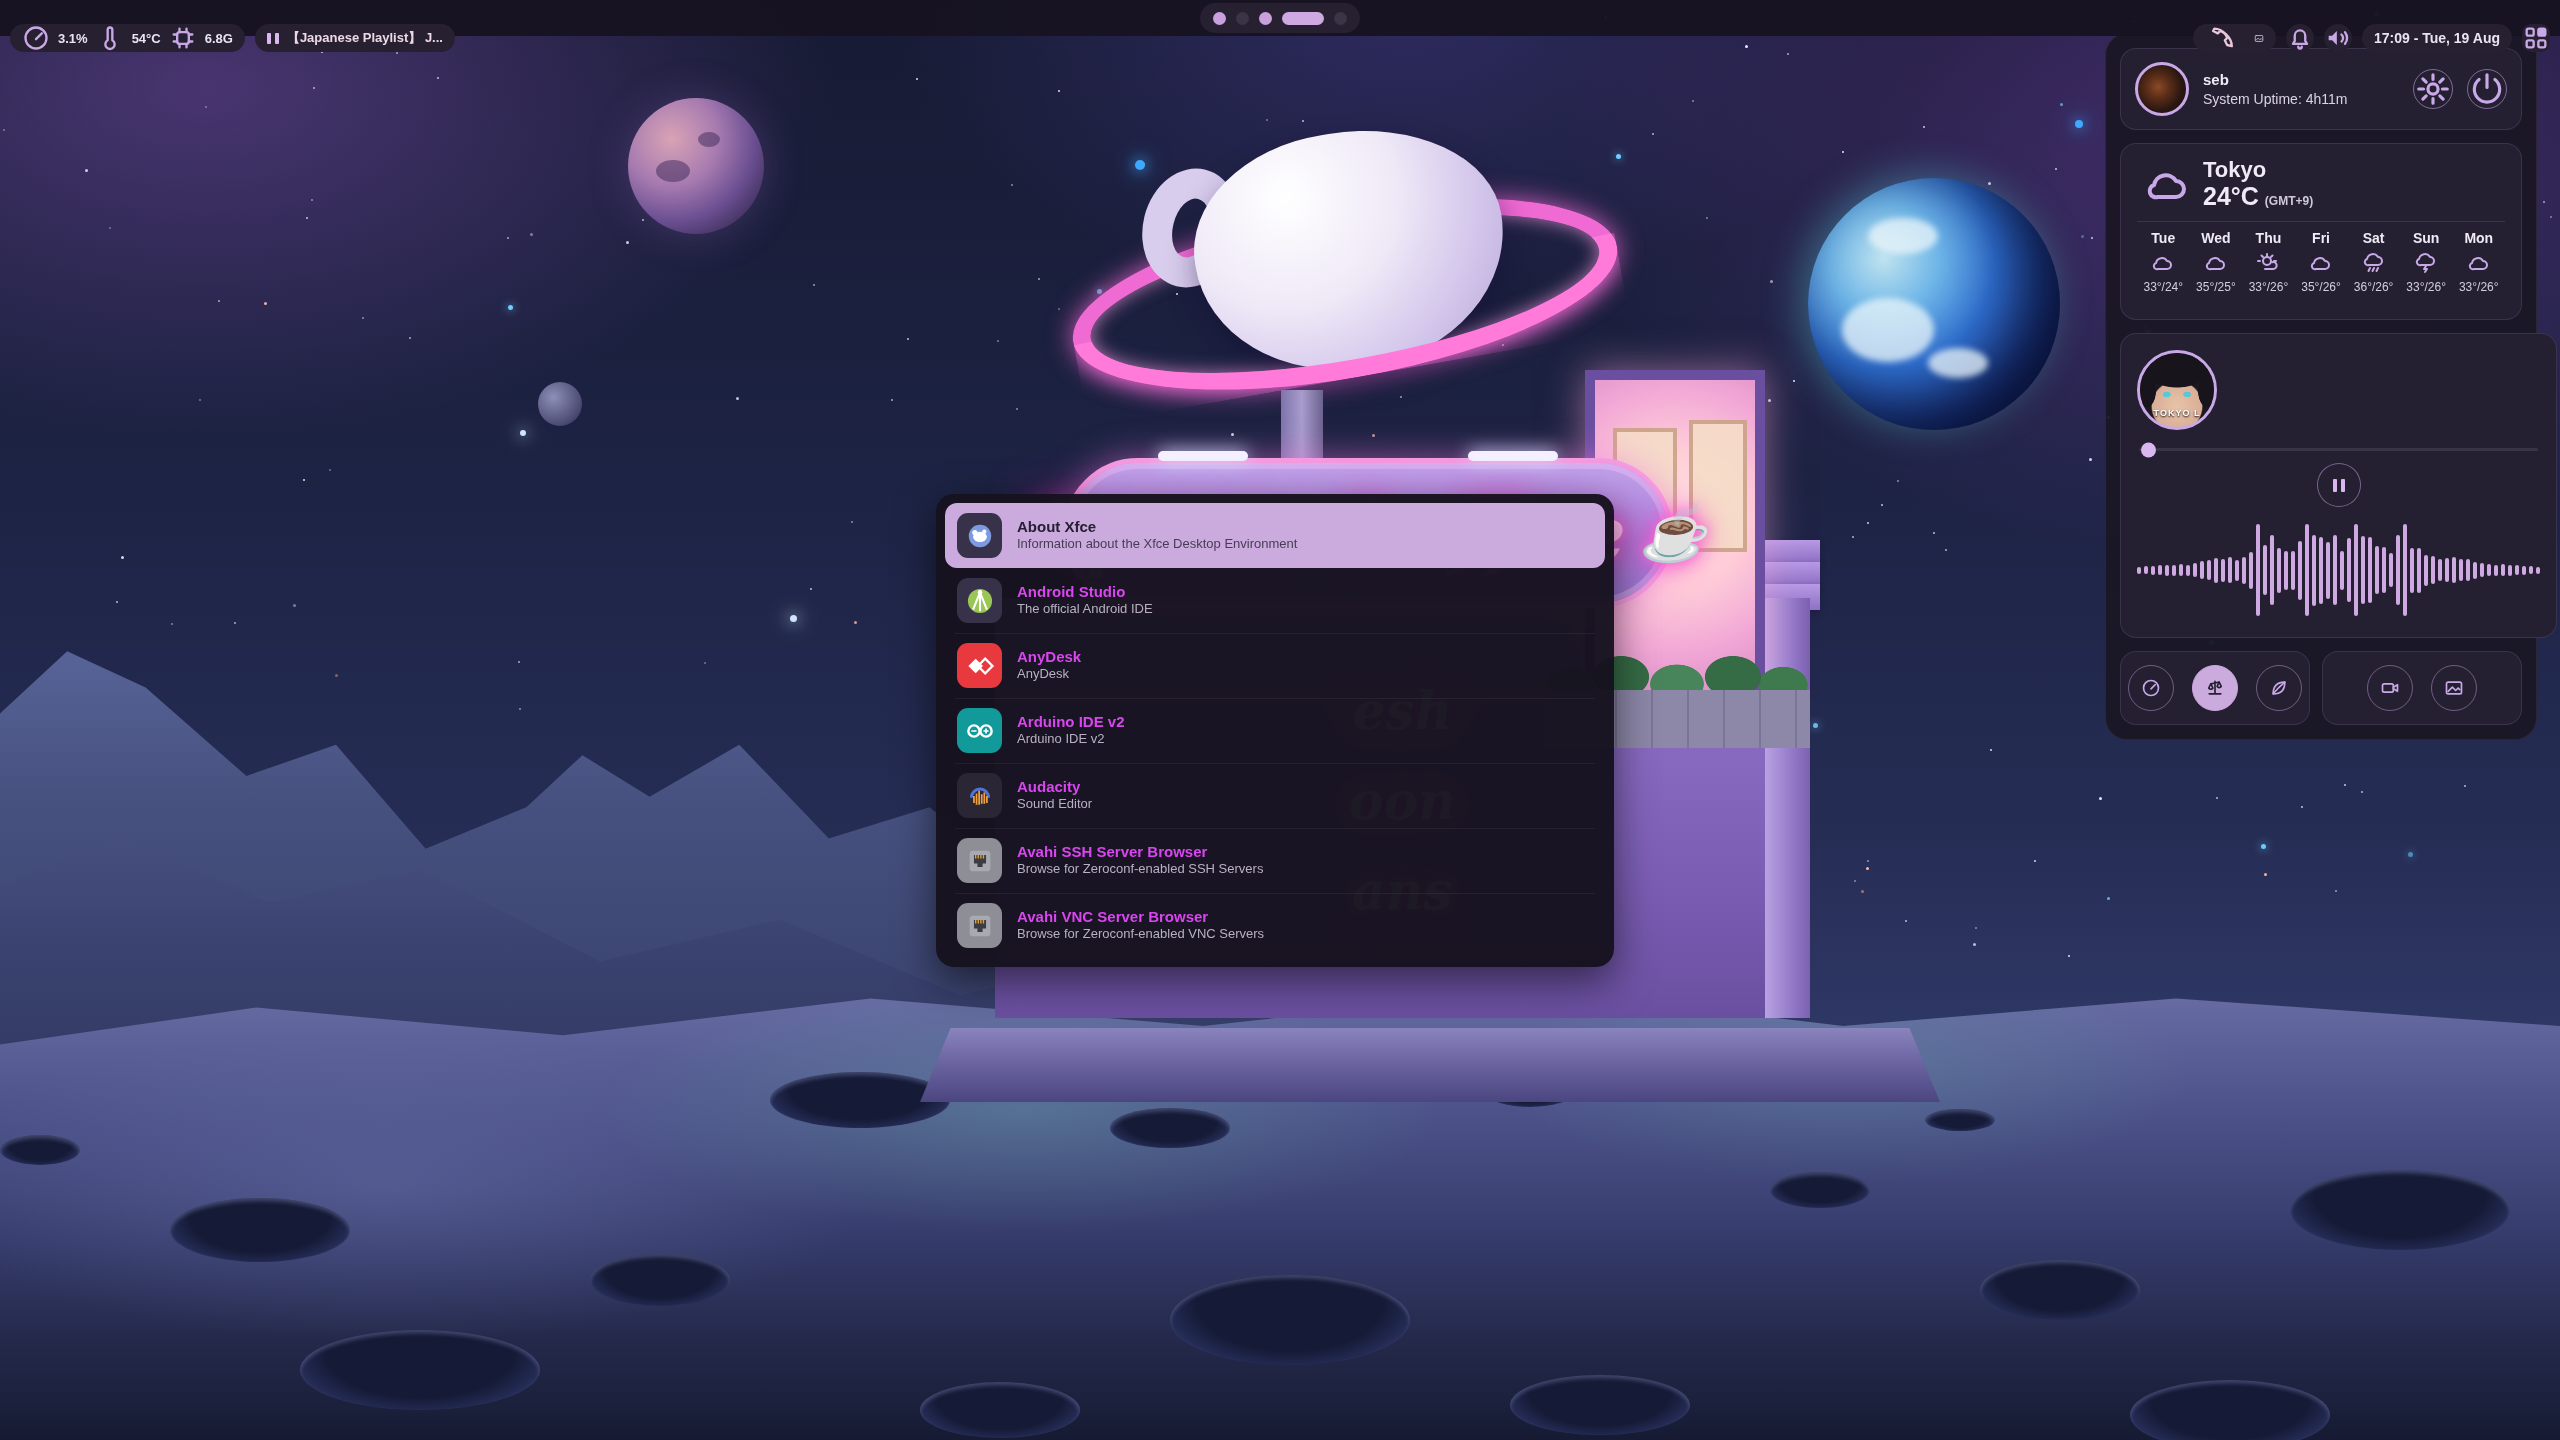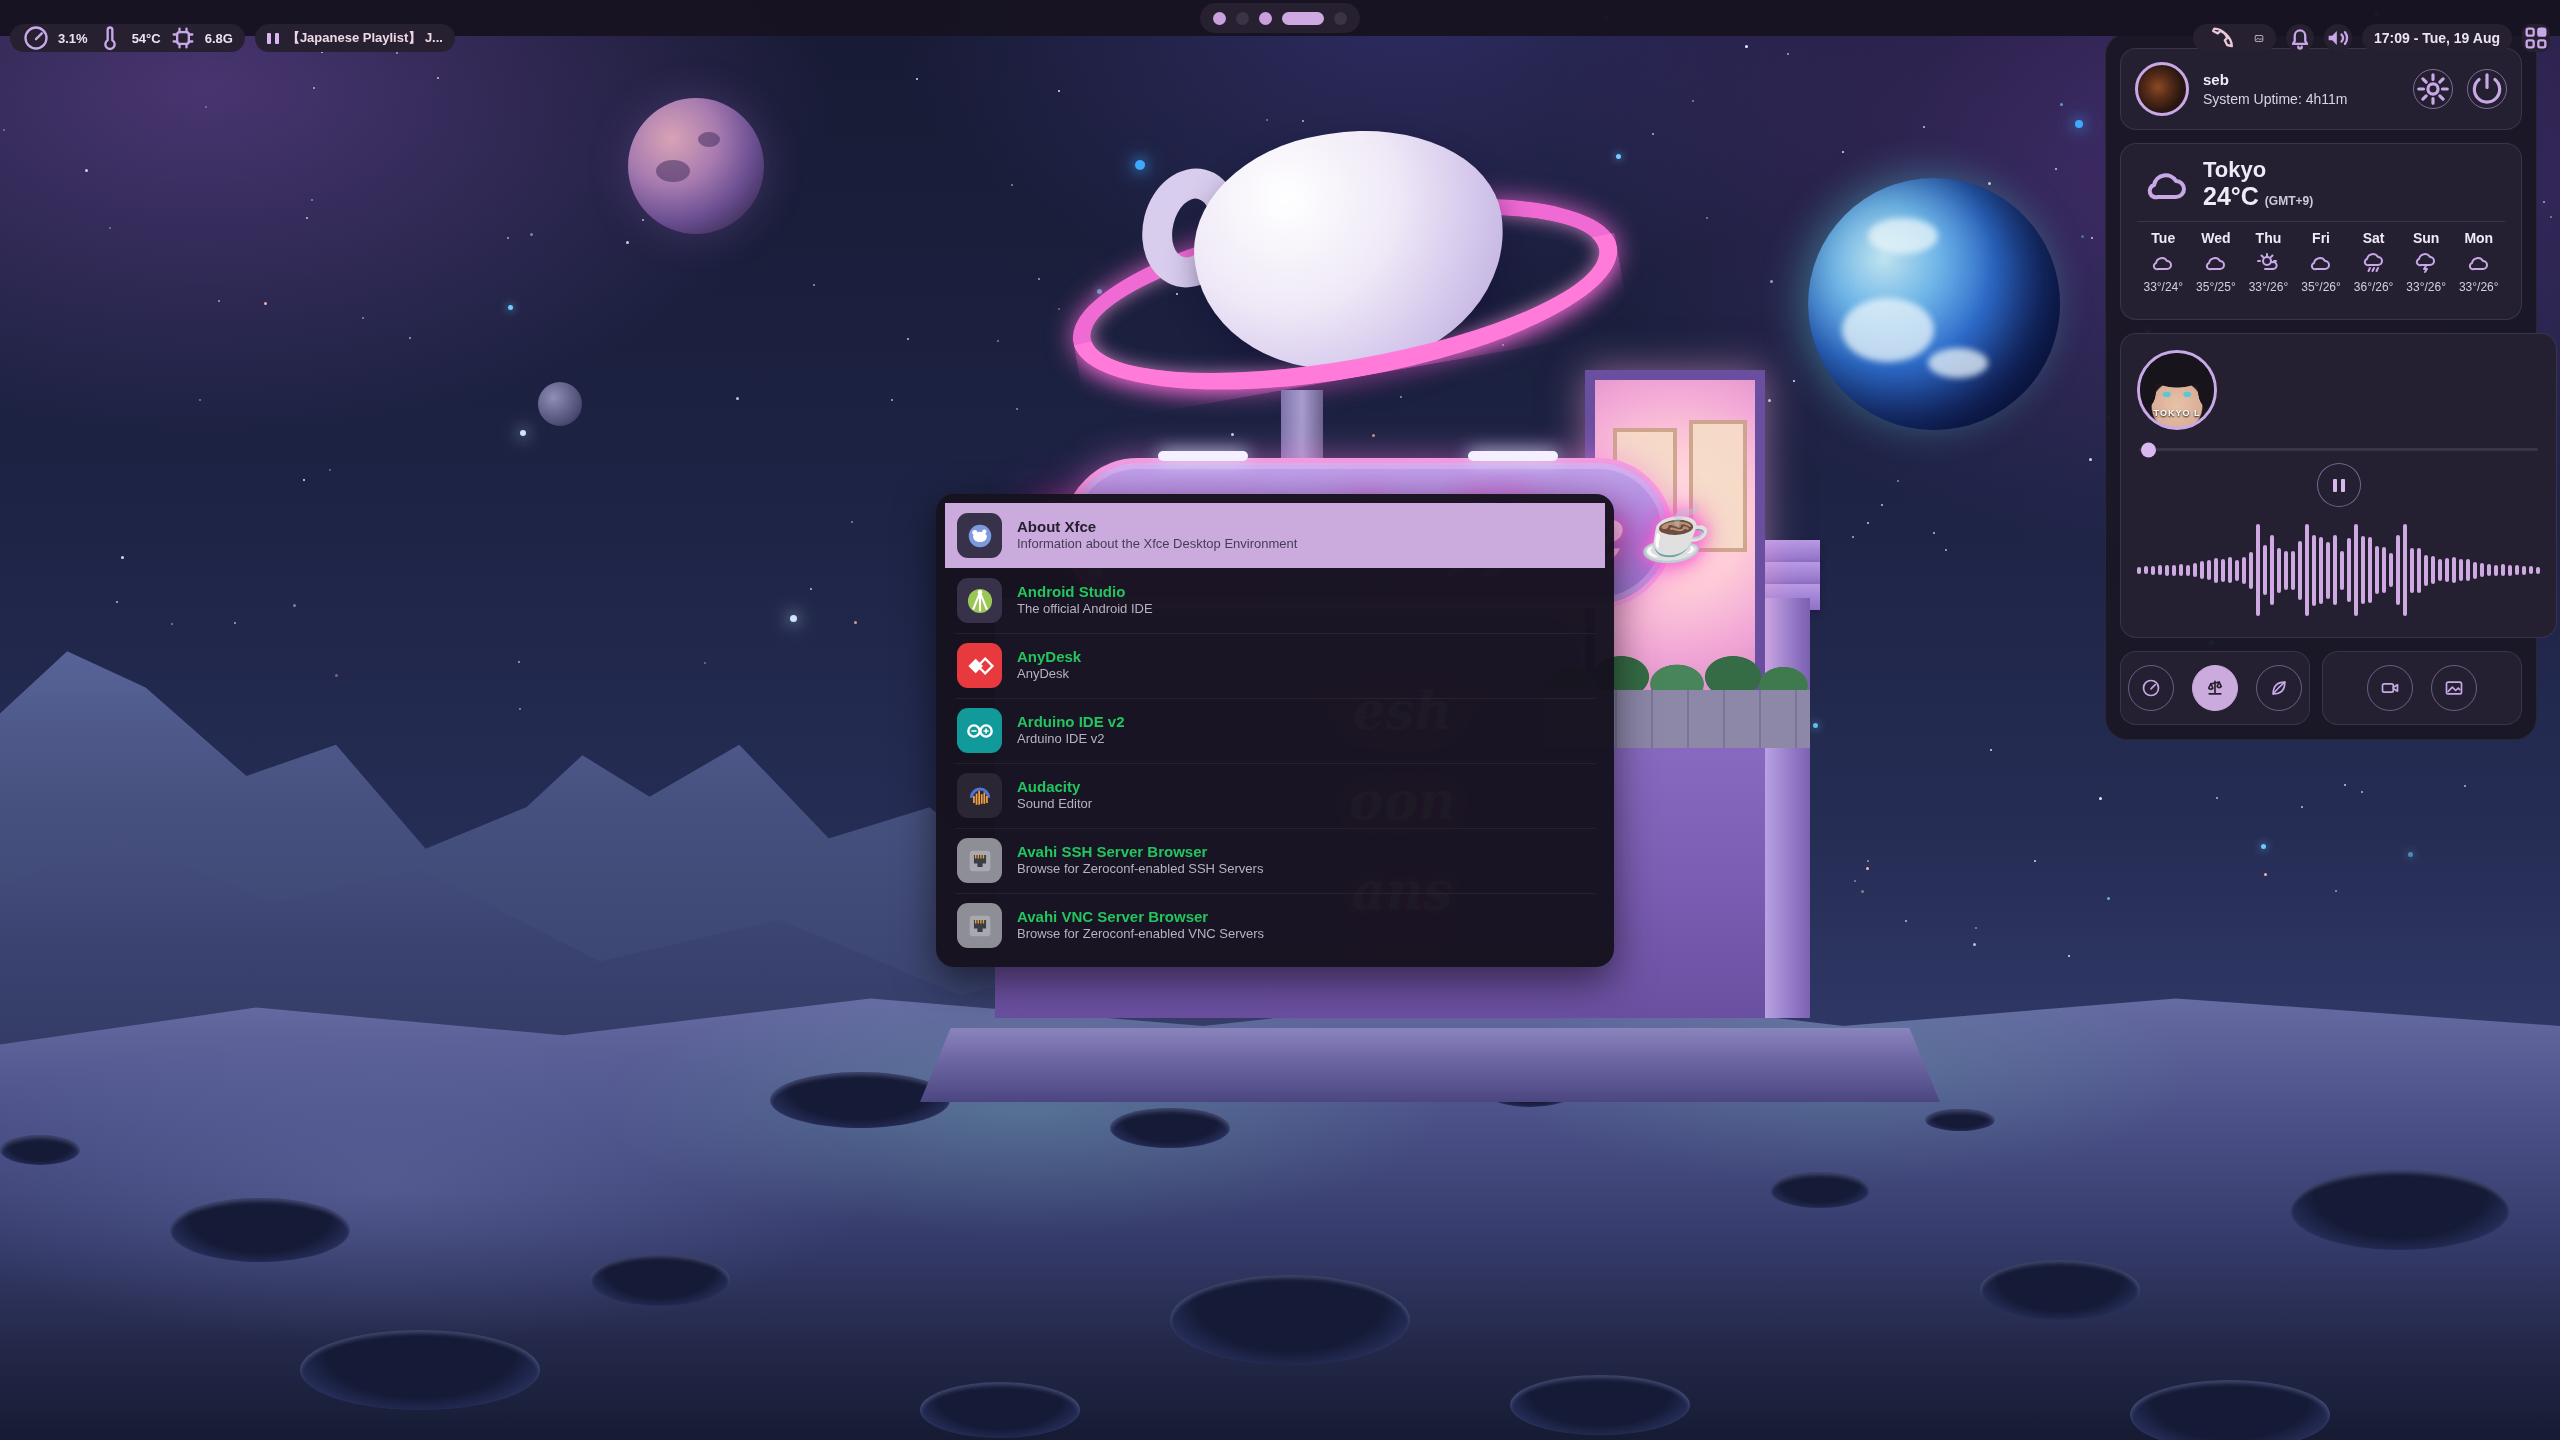--- a/index.html
+++ b/index.html
@@ -98,26 +98,26 @@
   .ws-dot.on{background:#c9a0dd;}
   .ws-dot.active{width:42px;background:#cfa9e2;}
 
   
   .launcher{position:absolute;left:936px;top:478px;width:678px;z-index:20;}
   .searchbar{display:flex;align-items:center;gap:10px;height:41px;border-radius:21px;background:rgba(22,18,30,.97);
     border:2px solid #cdaeea;padding:0 16px;box-shadow:0 6px 24px rgba(0,0,0,.5);}
   .searchbar input{flex:1;background:transparent;border:none;outline:none;color:#e8e2f2;font-size:15px;}
   .searchbar input::placeholder{color:#9d96ab;}
   .applist{margin-top:16px;background:rgba(22,18,30,.97);border-radius:18px;padding:9px 9px;box-shadow:0 14px 40px rgba(0,0,0,.55);}
-  .approw{display:flex;align-items:center;gap:15px;padding:10px 12px;border-radius:0;position:relative;}
+  .approw{display:flex;align-items:center;gap:15px;padding:10px 12px;border-radius:12px;position:relative;}
   .approw + .approw::before{content:"";position:absolute;left:10px;right:10px;top:0;height:1px;background:rgba(255,255,255,.06);}
   .approw.selected{background:#cbaade;}
   .approw.selected + .approw::before{display:none;}
   .appicon{width:45px;height:45px;border-radius:11px;flex:0 0 45px;display:flex;align-items:center;justify-content:center;}
-  .appname{font-size:15px;font-weight:bold;color:#22c55e;line-height:1.25;}
+  .appname{font-size:15px;font-weight:bold;color:#d946ef;line-height:1.25;}
   .appdesc{font-size:13px;color:#b7b1c3;line-height:1.3;}
   .approw.selected .appname{color:#262031;}
   .approw.selected .appdesc{color:#453d55;}
 
   
   .panel{position:absolute;left:2105px;top:33px;width:432px;height:707px;z-index:20;background:rgba(26,22,36,.94);
     border:1px solid rgba(255,255,255,.07);border-radius:22px;padding:14px;display:flex;flex-direction:column;gap:13px;color:#efeaf6;}
   .card{background:#242031;border:1px solid rgba(201,168,232,.14);border-radius:16px;}
   .usercard{display:flex;align-items:center;gap:14px;padding:12px 14px;height:84px;}
   .avatar{width:54px;height:54px;border-radius:50%;border:3px solid #c9a8e8;flex:0 0 54px;

